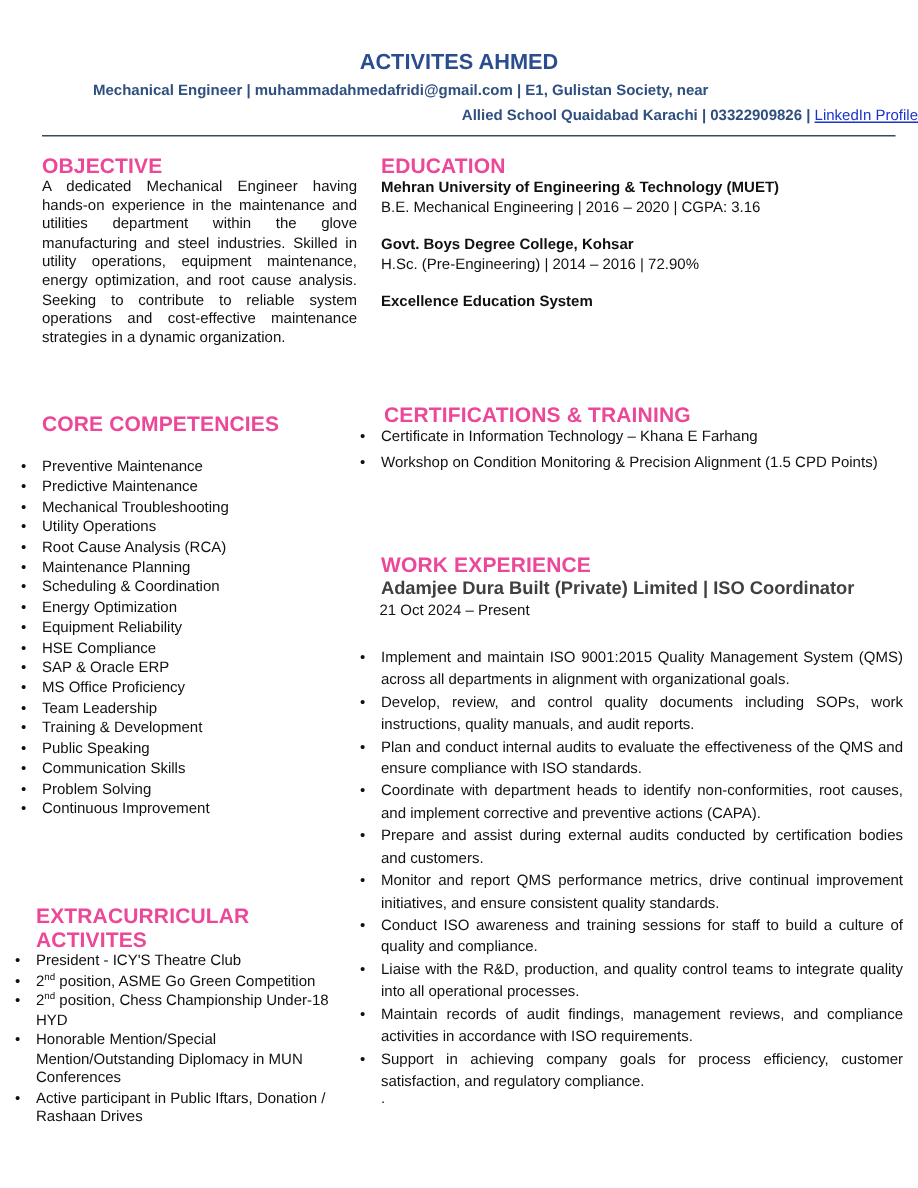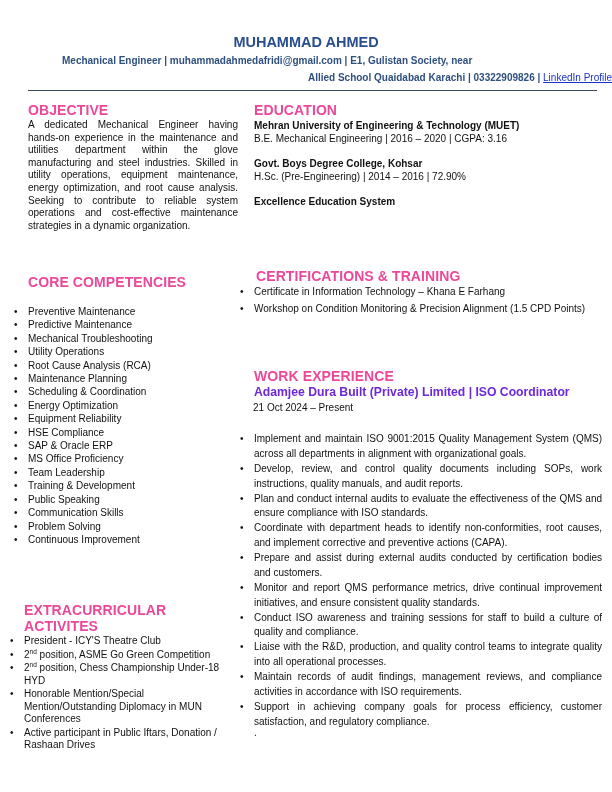--- a/index.html
+++ b/index.html
@@ -28,39 +28,39 @@
   ul.plain li { position: relative; font-size: 10px; color: #111; }
   ul.plain li .bul { position: absolute; left: -14px; top: 0; }
 
   .comp { left: 28px; top: 305px; width: 200px; }
   .comp li { line-height: 13.4px; }
 
   .cert { left: 254px; top: 285px; width: 340px; }
   .cert li { line-height: 13px; margin-bottom: 4px; padding-left: 0; }
   .cert li .bul { left: -10px; }
 
-  .job-title { position: absolute; left: 254px; top: 385px; font-weight: bold; font-size: 12.2px; color: #6d28d9; white-space: nowrap; }
+  .job-title { position: absolute; left: 254px; top: 385px; font-weight: bold; font-size: 12.2px; color: #404040; white-space: nowrap; }
   .job-date { position: absolute; left: 253px; top: 402px; font-size: 10px; color: #111; }
 
   .duties { left: 254px; top: 432px; width: 348px; }
   .duties li { line-height: 14.8px; text-align: justify; margin-bottom: 0.2px; }
   .duties li .bul { left: -14px; }
 
   .extra { left: 24px; top: 635px; width: 215px; }
   .extra li { line-height: 12.5px; margin-bottom: 1px; }
   .extra li .bul { left: -14px; }
   sup { font-size: 6.5px; line-height: 0; vertical-align: 4px; }
 
   .trailing-dot { position: absolute; left: 254px; top: 727px; font-size: 10px; color: #111; }
 </style>
 </head>
 <body>
 
 <div class="header">
-  <div class="name">MUHAMMAD AHMED</div>
+  <div class="name">ACTIVITES AHMED</div>
 </div>
 <div class="contact contact-line1">Mechanical Engineer | muhammadahmedafridi@gmail.com | E1, Gulistan Society, near</div>
 <div class="contact contact-line2"><span>Allied School Quaidabad Karachi | 03322909826 | </span><a class="link">LinkedIn Profile</a></div>
 <div class="divider"></div>
 
 <div class="sec-title" style="left:28px; top:102px;">OBJECTIVE</div>
 <div class="objective-text">A dedicated Mechanical Engineer having hands-on experience in the maintenance and utilities department within the glove manufacturing and steel industries. Skilled in utility operations, equipment maintenance, energy optimization, and root cause analysis. Seeking to contribute to reliable system operations and cost-effective maintenance strategies in a dynamic organization.</div>
 
 <div class="sec-title" style="left:254px; top:102px;">EDUCATION</div>
 <div class="edu" style="top:119px;">

